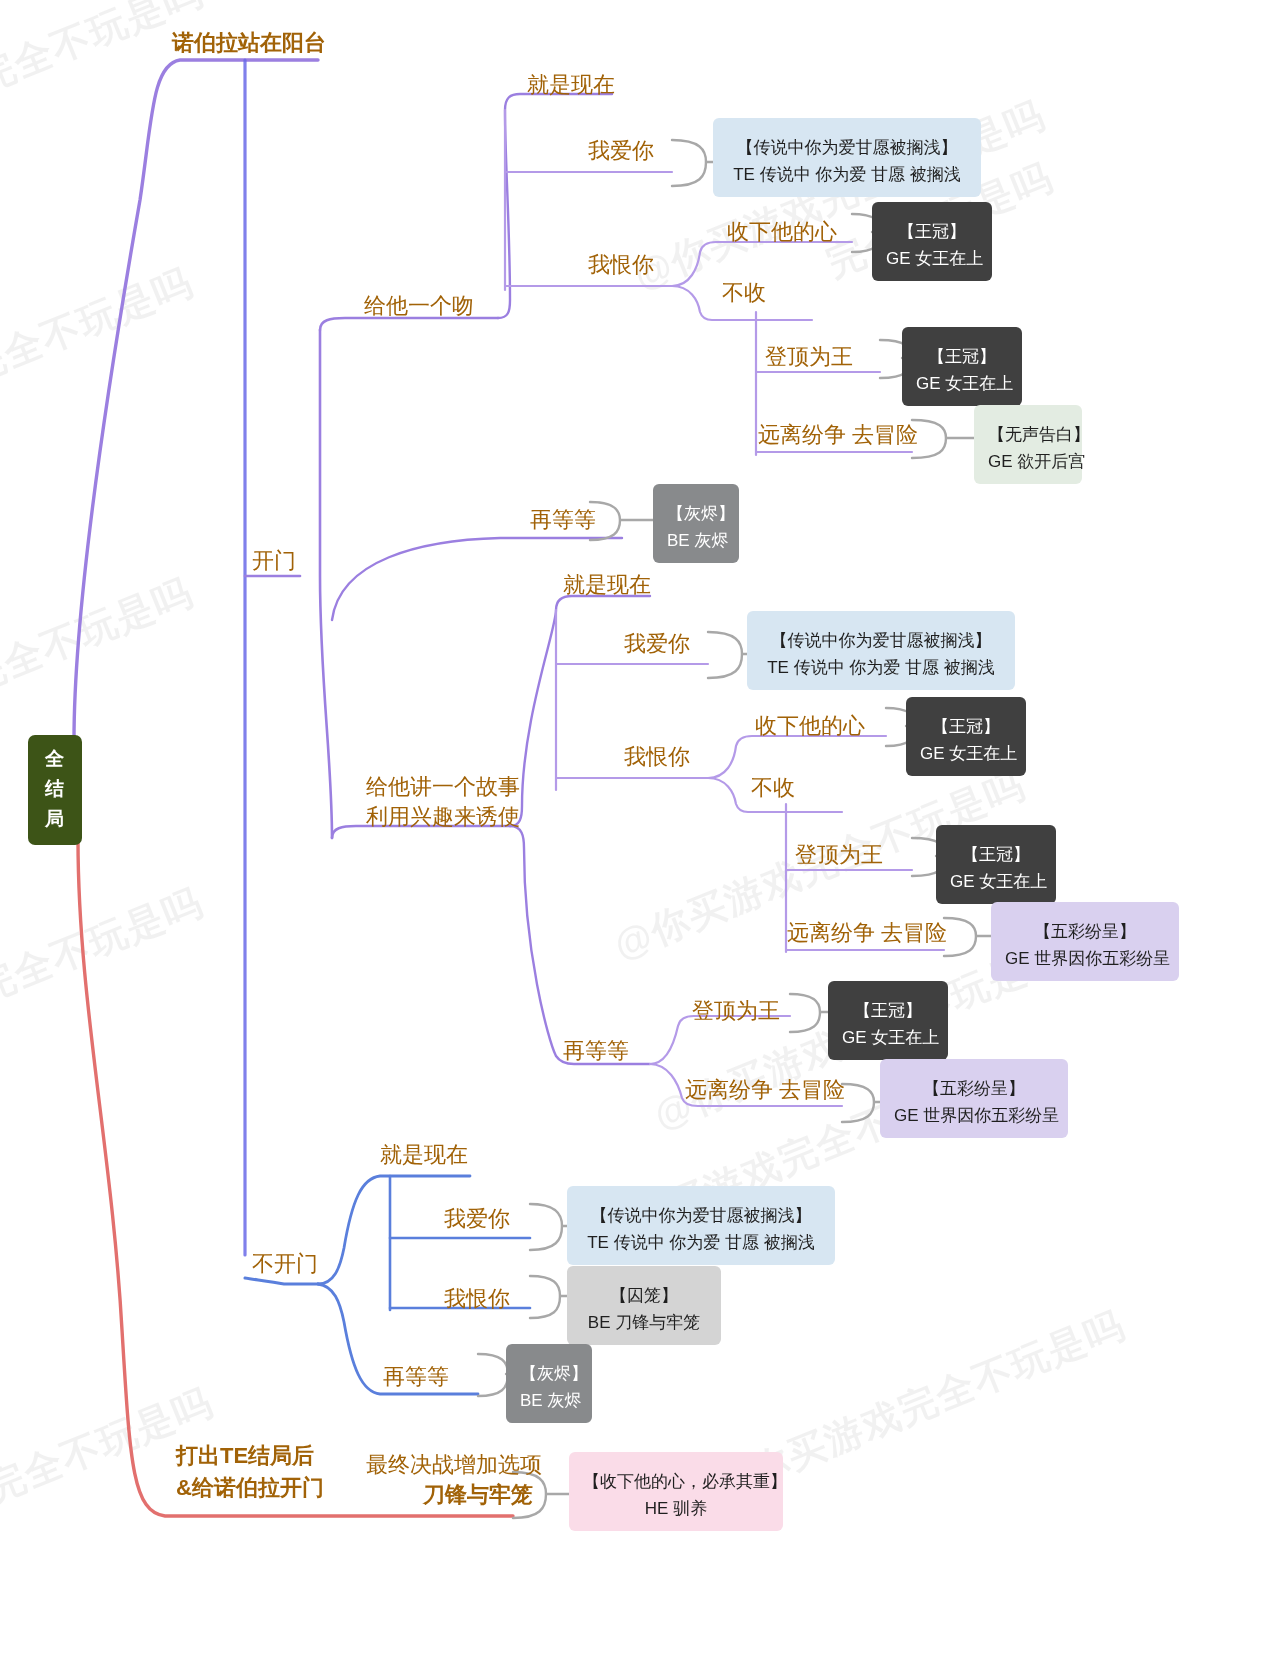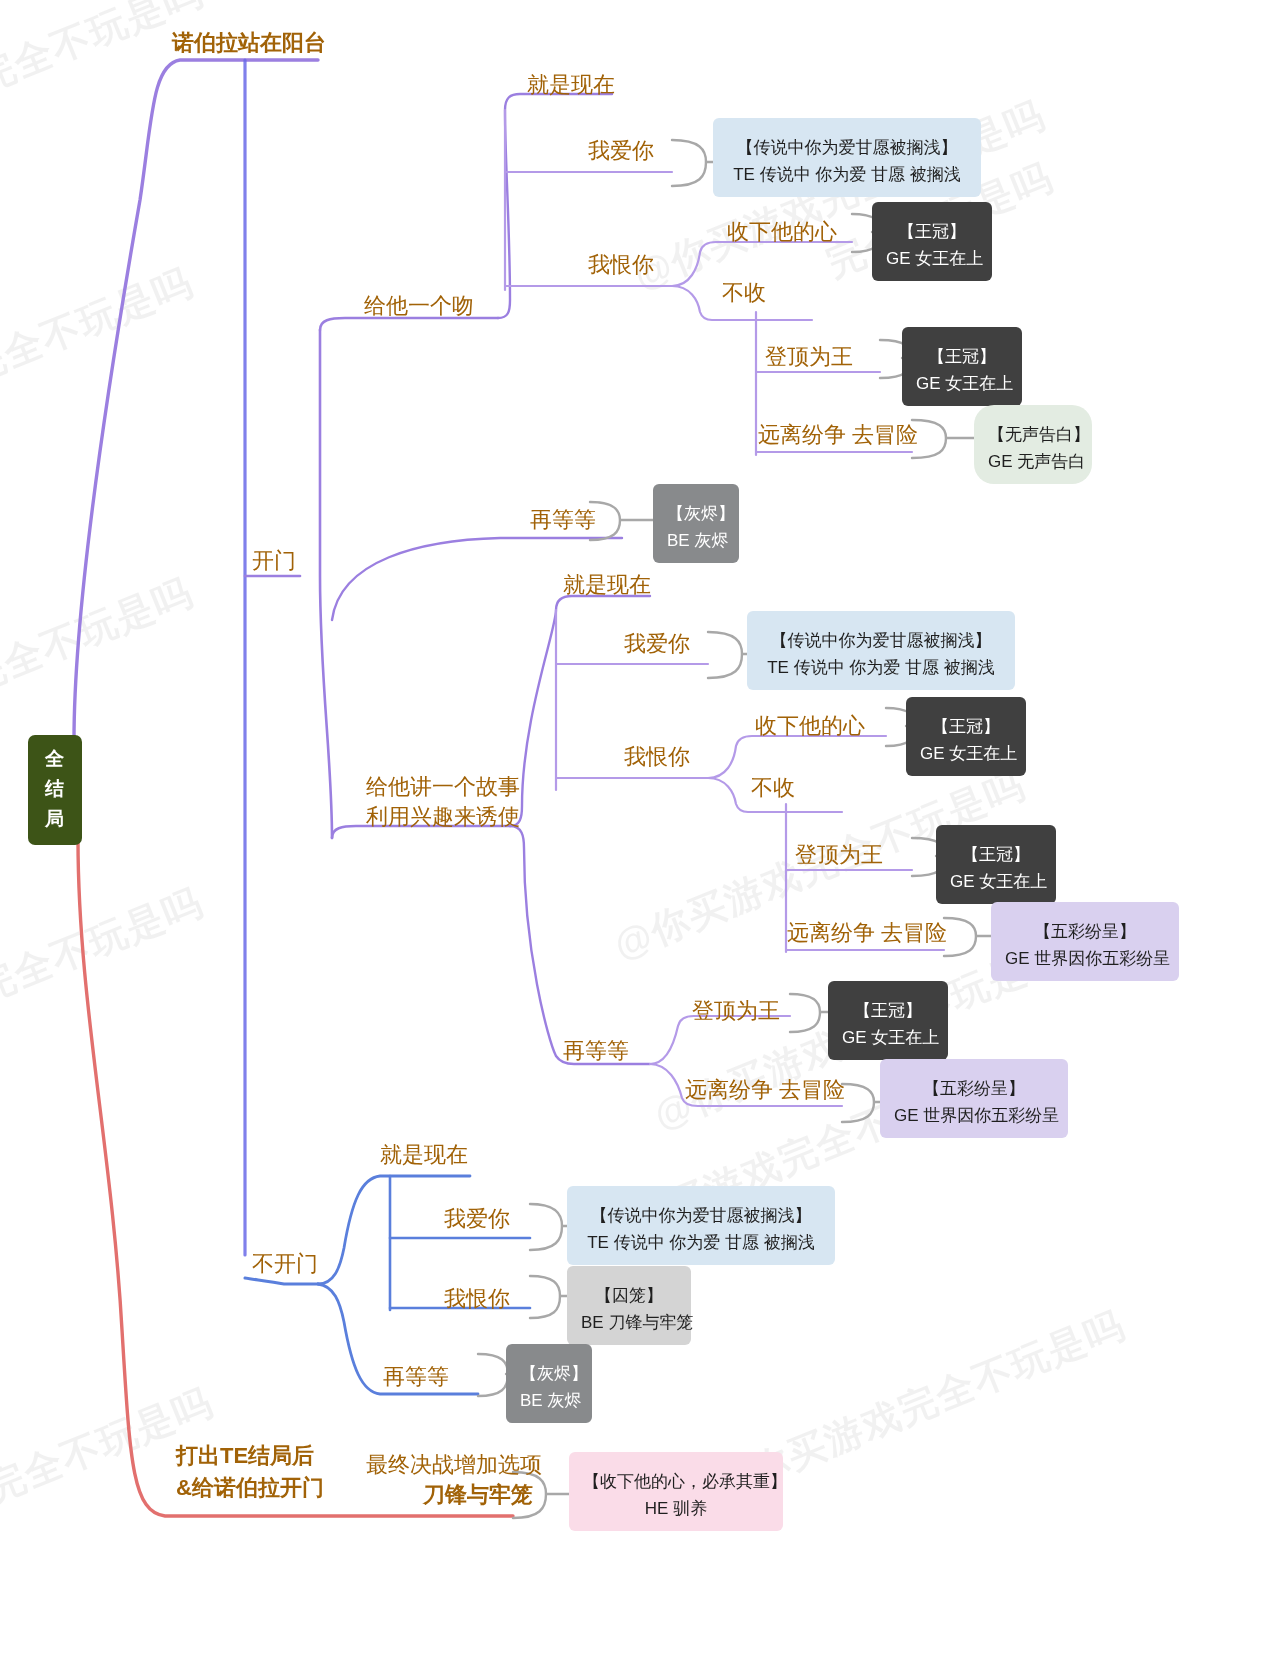--- a/index.html
+++ b/index.html
@@ -244,23 +244,23 @@
         <span class="t2">TE  传说中 你为爱 甘愿 被搁浅</span>
       </div>
       <div class="node box ge-crown" style="left: 872px; top: 202px; width: 120px;">
         <span class="t1">【王冠】</span>
         <span class="t2">GE 女王在上</span>
       </div>
       <div class="node box ge-crown" style="left: 902px; top: 327px; width: 120px;">
         <span class="t1">【王冠】</span>
         <span class="t2">GE 女王在上</span>
       </div>
-      <div class="node box ge-green" style="left: 974px; top: 405px; width: 118px; border-radius: 20px;">
+      <div class="node box ge-green" style="left: 974px; top: 405px; width: 108px;">
         <span class="t1">【无声告白】</span>
-        <span class="t2">GE 无声告白</span>
+        <span class="t2">GE 欲开后宫</span>
       </div>
       <div class="node box be-gray" style="left: 653px; top: 484px; width: 86px;">
         <span class="t1">【灰烬】</span>
         <span class="t2">BE 灰烬</span>
       </div>
       <div class="node box te" style="left: 747px; top: 611px; width: 268px;">
         <span class="t1">【传说中你为爱甘愿被搁浅】</span>
         <span class="t2">TE  传说中 你为爱 甘愿 被搁浅</span>
       </div>
       <div class="node box ge-crown" style="left: 906px; top: 697px; width: 120px;">
@@ -280,21 +280,21 @@
         <span class="t2">GE 女王在上</span>
       </div>
       <div class="node box ge-purple" style="left: 880px; top: 1059px; width: 188px;">
         <span class="t1">【五彩纷呈】</span>
         <span class="t2">GE 世界因你五彩纷呈</span>
       </div>
       <div class="node box te" style="left: 567px; top: 1186px; width: 268px;">
         <span class="t1">【传说中你为爱甘愿被搁浅】</span>
         <span class="t2">TE  传说中 你为爱 甘愿 被搁浅</span>
       </div>
-      <div class="node box be-ltgray" style="left: 567px; top: 1266px; width: 124px;">
+      <div class="node box be-ltgray" style="left: 567px; top: 1266px; width: 154px;">
         <span class="t1">【囚笼】</span>
         <span class="t2">BE 刀锋与牢笼</span>
       </div>
       <div class="node box be-gray" style="left: 506px; top: 1344px; width: 86px;">
         <span class="t1">【灰烬】</span>
         <span class="t2">BE 灰烬</span>
       </div>
       <div class="node box he-pink" style="left: 569px; top: 1452px; width: 214px;">
         <span class="t1">【收下他的心，必承其重】</span>
         <span class="t2">HE 驯养</span>

